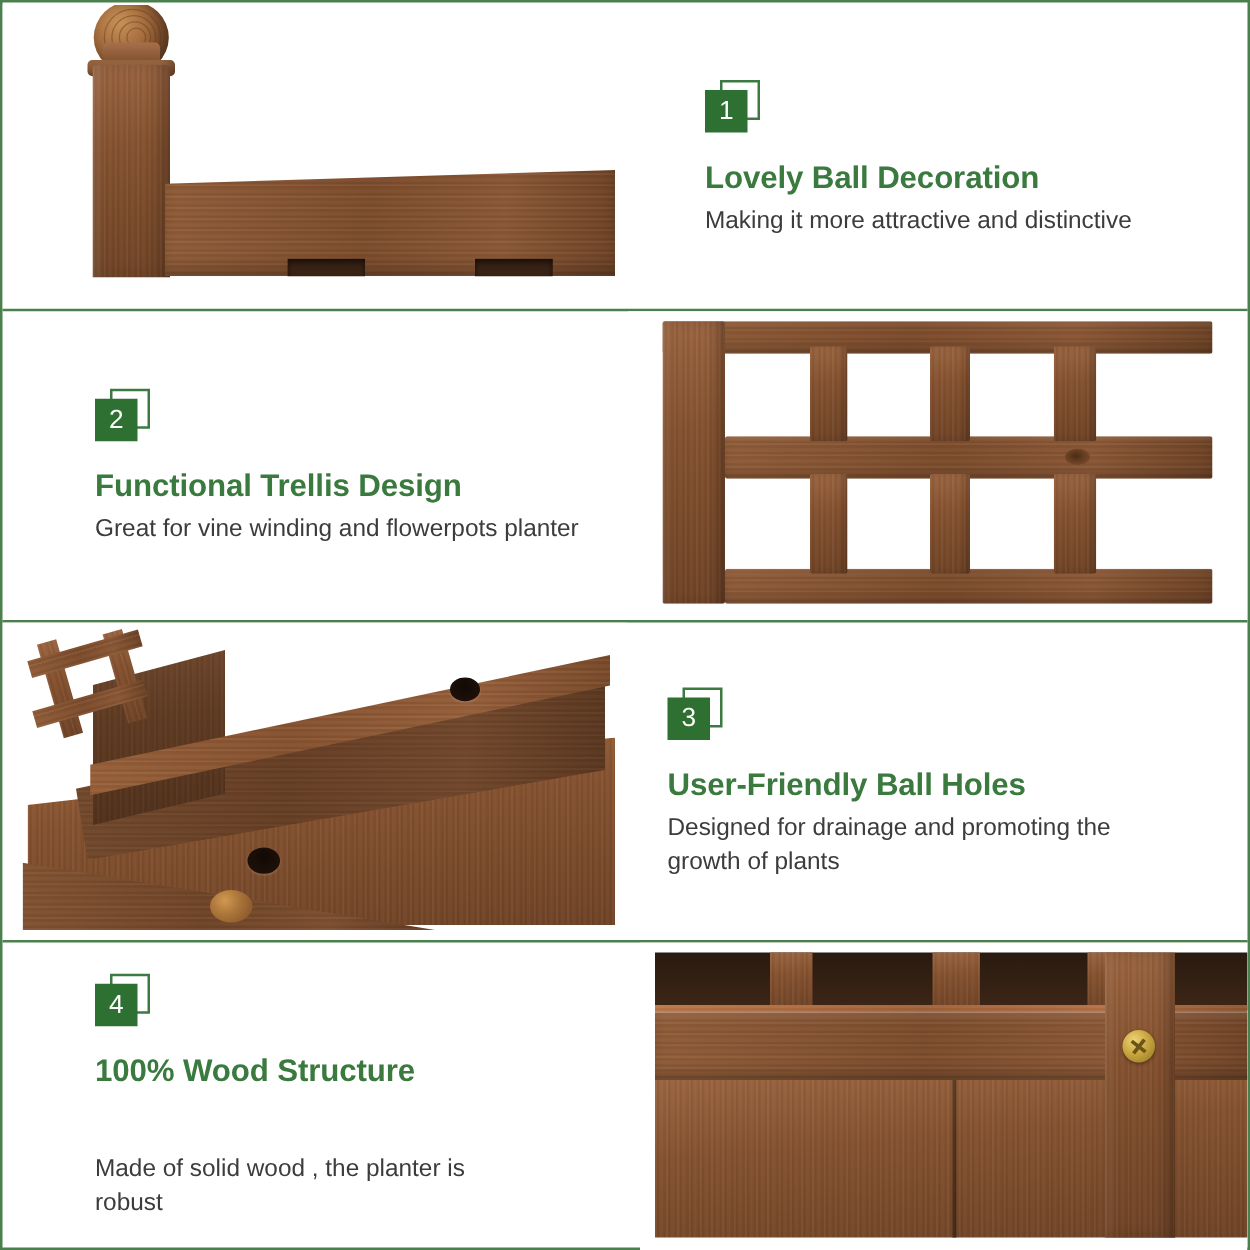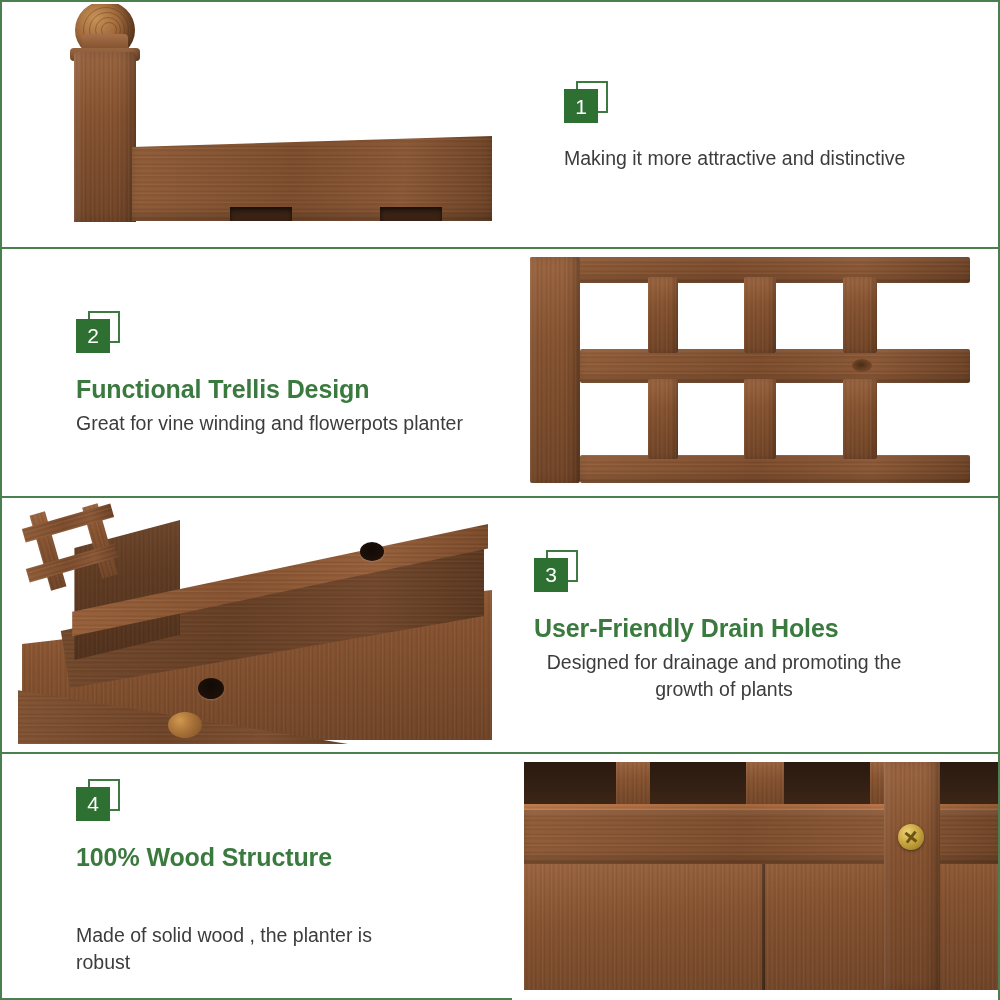--- a/index.html
+++ b/index.html
@@ -186,20 +186,21 @@
         <div class="gap" style="left:378px;top:203px;width:62px;"></div>
       </div>
     </div>
     <div class="cell text" style="width:466px;padding:0 36px 0 32px;">
       <div class="badge">
         <div class="ghost"></div>
         <div class="solid">
           <span>1</span>
         </div>
       </div>
+      <h2 class="head">Lovely Ball Decoration</h2>
       <p class="body">Making it more attractive and distinctive</p>
     </div>
   </div>
   <div class="divider" style="top:245px;"></div>
 
   <div class="row" style="top:247px;height:249px;">
     <div class="cell text" style="width:500px;padding:0 30px 0 74px;">
       <div class="badge">
         <div class="ghost"></div>
         <div class="solid">
@@ -266,22 +267,22 @@
         <div class="knob" style="left:166px;top:214px;"></div>
       </div>
     </div>
     <div class="cell text" style="width:496px;padding:0 30px 0 32px;">
       <div class="badge">
         <div class="ghost"></div>
         <div class="solid">
           <span>3</span>
         </div>
       </div>
-      <h2 class="head">User-Friendly Drain Holes</h2>
-      <p class="body" style="max-width:380px;text-align:center;">Designed for drainage and promoting the growth of plants</p>
+      <h2 class="head">User-Friendly Ball Holes</h2>
+      <p class="body" style="max-width:380px;">Designed for drainage and promoting the growth of plants</p>
     </div>
   </div>
   <div class="divider" style="top:750px;"></div>
 
   <div class="row" style="top:752px;height:246px;">
     <div class="cell text" style="width:510px;padding:0 30px 0 74px;">
       <div class="badge">
         <div class="ghost"></div>
         <div class="solid">
           <span>4</span>

